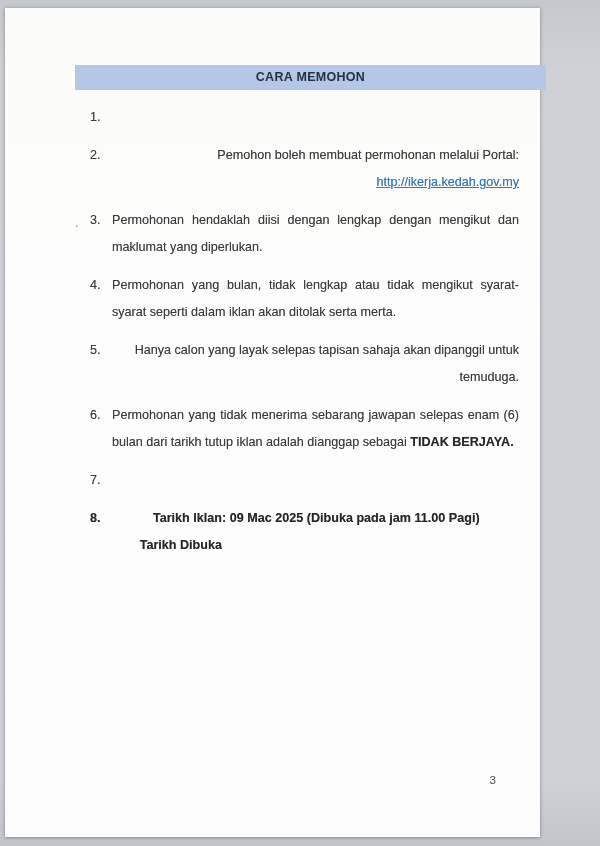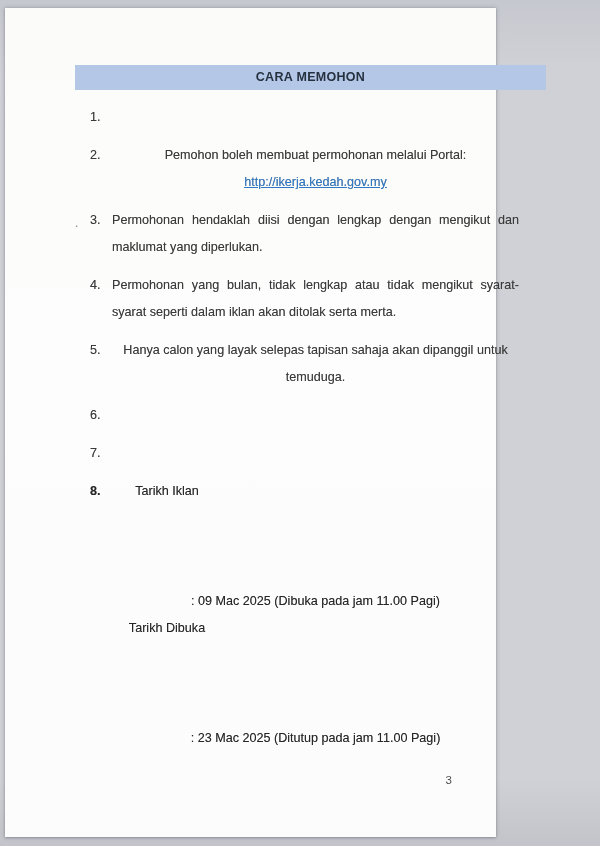--- a/index.html
+++ b/index.html
@@ -18,20 +18,21 @@
     background: linear-gradient(180deg, #c6c8cf 0%, #d0d1d6 8%, #d0d1d6 92%, #c2c4ca 100%);
   }
   .paper {
     position: absolute;
     left: 5px;
     top: 8px;
     width: 491px;
     height: 829px;
     background: linear-gradient(180deg, #fbfbf9 0%, #fdfdfd 40%, #fcfcfc 100%);
     box-shadow: 0 0 4px rgba(60,64,75,0.35), 0 1px 2px rgba(60,64,75,0.25);
+    padding-left: 44px;
   }
   .title-bar {
     position: absolute;
     left: 70px;
     top: 57px;
     width: 471px;
     height: 25px;
     background: #b4c7e7;
     text-align: center;
     line-height: 25px;
@@ -57,31 +58,31 @@
   }
   .item .num {
     width: 22px;
     flex: 0 0 22px;
   }
   .item .body {
     width: 407px;
     flex: 0 0 407px;
     text-align: justify;
   }
-  .item .body.single { text-align: center; }
+  .item .body.single { text-align: right; }
   .strong {
     font-weight: bold;
     color: #262626;
   }
   .link {
     color: #2f79c4;
     text-decoration: underline;
     cursor: pointer;
   }
-  .date-row { display: flex; font-weight: normal; color: #262626; flex-direction: column; }
+  .date-row { display: flex; font-weight: bold; color: #262626; }
   .date-label { width: 110px; flex: 0 0 110px; }
   .stray-mark {
     position: absolute;
     left: 70px;
     top: 208px;
     font-size: 12px;
     color: #8a8a8a;
   }
   .page-number {
     position: absolute;
@@ -122,36 +123,36 @@
         <div class="body">Permohonan yang bulan, tidak lengkap atau tidak mengikut syarat-syarat seperti dalam iklan akan ditolak serta merta.</div>
       </div>
 
       <div class="item">
         <span class="num">5.</span>
         <div class="body single">Hanya calon yang layak selepas tapisan sahaja akan dipanggil untuk temuduga.</div>
       </div>
 
       <div class="item">
         <span class="num">6.</span>
+        <div class="body"><span>Permohonan yang tidak menerima sebarang jawapan selepas enam (6) bulan dari tarikh tutup iklan adalah dianggap sebagai </span><span class="strong">TIDAK BERJAYA.</span></div>
       </div>
 
       <div class="item">
         <span class="num">7.</span>
       </div>
 
       <div class="item">
         <span class="num strong">8.</span>
         <div class="body single">
           <div class="date-row">
             <span class="date-label">Tarikh Iklan</span>
             <span>: 09 Mac 2025 (Dibuka pada jam 11.00 Pagi)</span>
           </div>
           <div class="date-row">
             <span class="date-label">Tarikh Dibuka</span>
-            <span>: 23 Mac 2025 (Ditutup pada jam 11.00 Pagi)</span>
           </div>
         </div>
       </div>
 
     </div>
 
     <span class="stray-mark">.</span>
 
     <span class="page-number">3</span>
 

